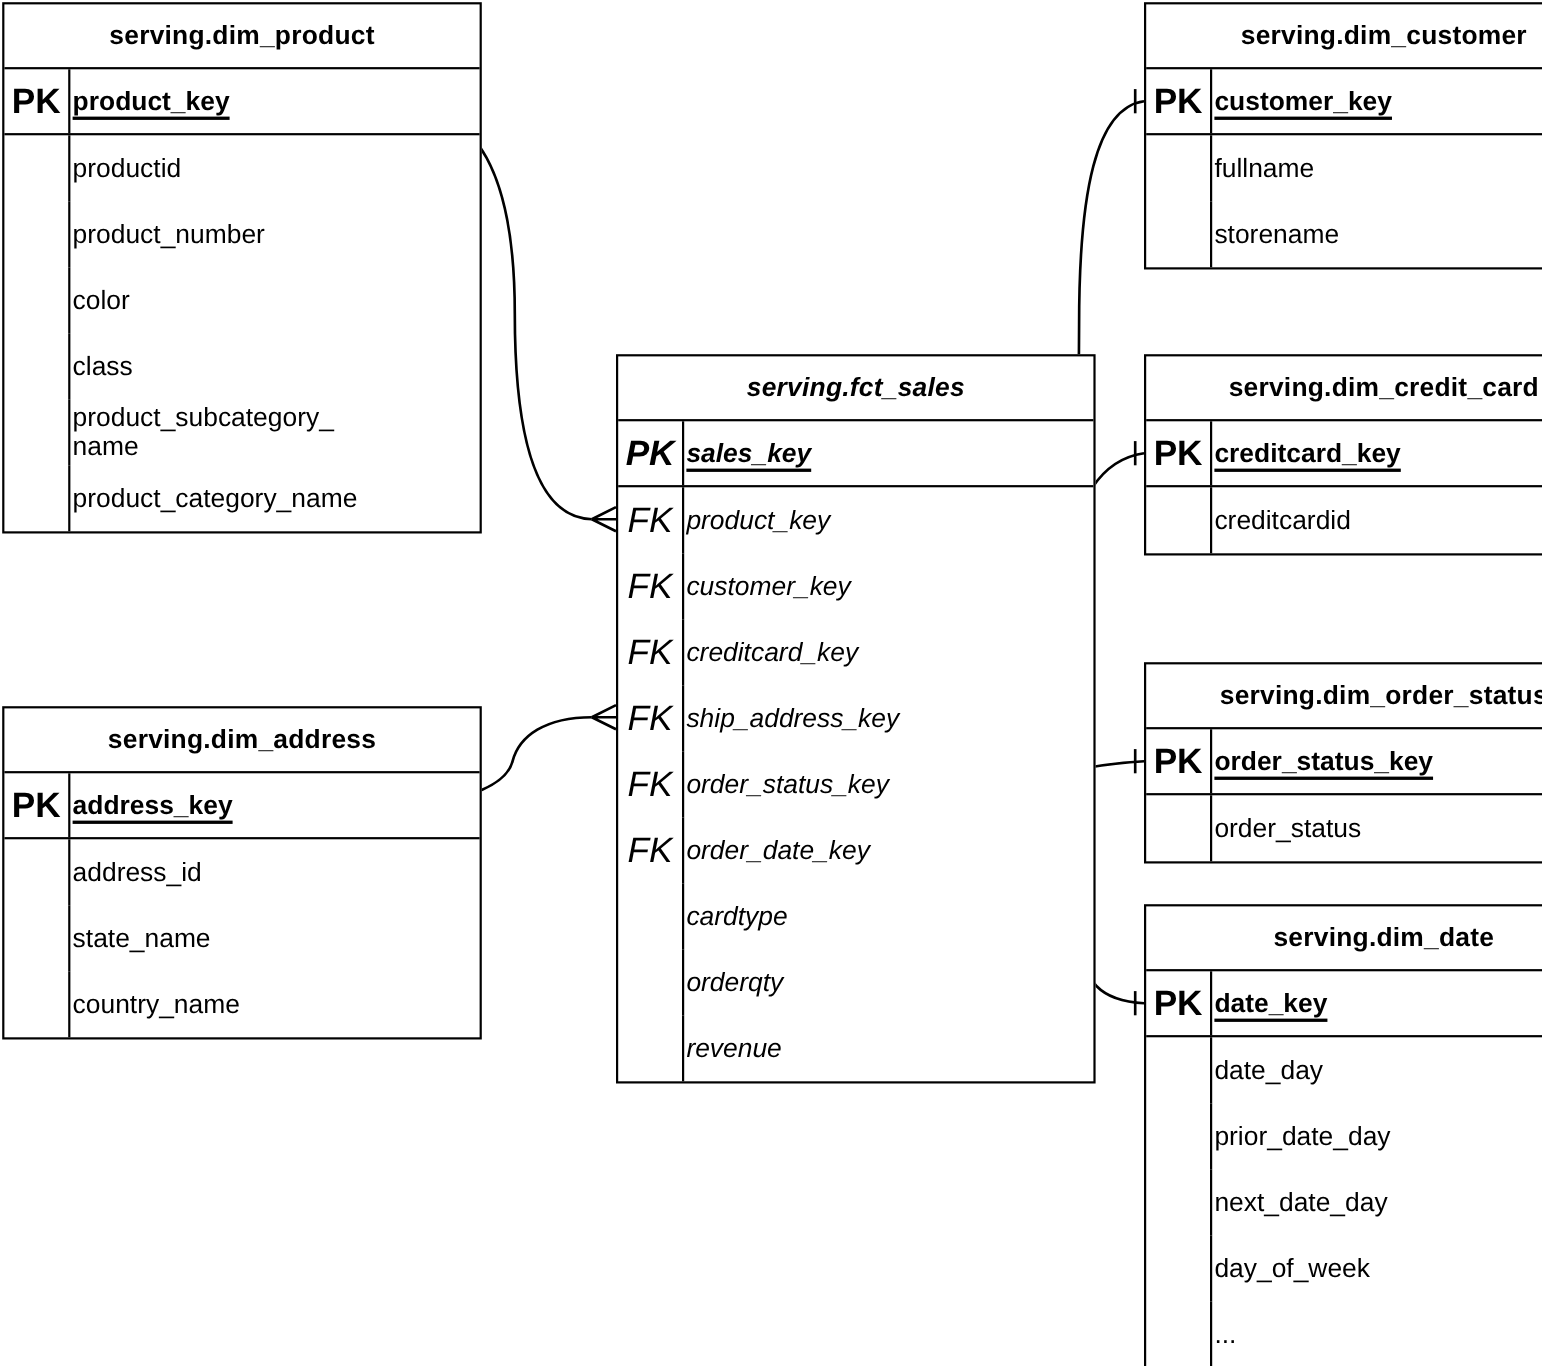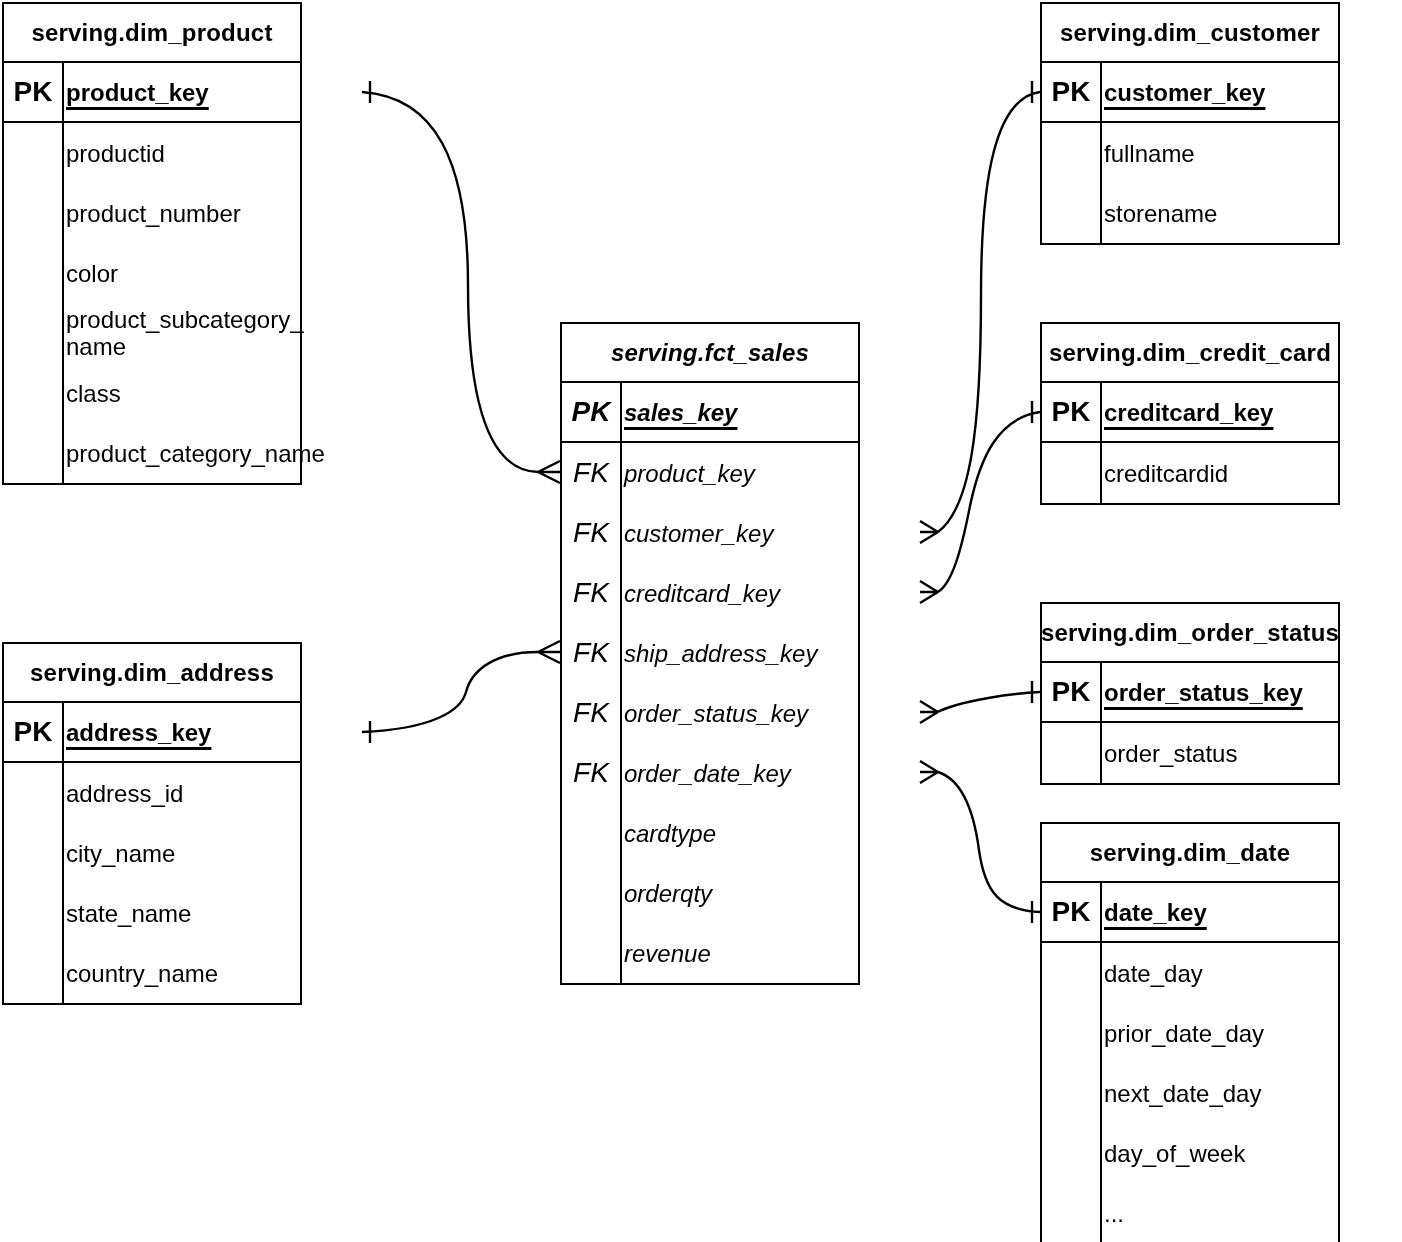--- a/index.html
+++ b/index.html
@@ -10,21 +10,21 @@
     background: #ffffff;
     font-family: "Liberation Sans", sans-serif;
     color: #000000;
     overflow: hidden;
   }
   .wires { position: absolute; left: 0; top: 0; width: 1402px; height: 1242px; }
   .wire { stroke: #000000; stroke-width: 2.4; fill: none; }
 
   .etable {
     position: absolute;
-    width: 300px;
+    width: 436px;
     box-sizing: border-box;
     background: #ffffff;
     border: 2.4px solid #000000;
   }
   .t-title {
     box-sizing: border-box;
     height: 59px;
     border-bottom: 2.4px solid #000000;
     display: flex;
     align-items: center;
@@ -36,21 +36,21 @@
   .t-row { display: flex; height: 60px; }
   .t-pkrow { box-sizing: border-box; border-bottom: 2.4px solid #000000; }
   .t-key {
     flex: 0 0 60px;
     width: 60px;
     box-sizing: border-box;
     border-right: 2.4px solid #000000;
     display: flex;
     align-items: center;
     justify-content: center;
-    font-size: 28px;
+    font-size: 32px;
     text-align: right;
   }
   .t-bold { font-weight: bold; }
   .t-field {
     flex: 1;
     display: flex;
     align-items: center;
     padding-left: 2px;
     font-size: 24px;
     line-height: 27px;
@@ -114,49 +114,45 @@
     <div class="t-row">
       <div class="t-key"></div>
       <div class="t-field">product_number</div>
     </div>
     <div class="t-row">
       <div class="t-key"></div>
       <div class="t-field">color</div>
     </div>
     <div class="t-row">
       <div class="t-key"></div>
+      <div class="t-field">class</div>
+    </div>
+    <div class="t-row">
+      <div class="t-key"></div>
       <div class="t-field">product_subcategory_
 name</div>
     </div>
     <div class="t-row">
       <div class="t-key"></div>
-      <div class="t-field">class</div>
-    </div>
-    <div class="t-row">
-      <div class="t-key"></div>
       <div class="t-field">product_category_name</div>
     </div>
   </div>
 
   <div class="etable" style="left:2px; top:642px;">
     <div class="t-title">serving.dim_address</div>
     <div class="t-row t-pkrow">
       <div class="t-key t-bold">PK</div>
       <div class="t-field t-pkfield">address_key</div>
     </div>
     <div class="t-row">
       <div class="t-key"></div>
       <div class="t-field">address_id</div>
     </div>
     <div class="t-row">
       <div class="t-key"></div>
-      <div class="t-field">city_name</div>
-    </div>
-    <div class="t-row">
-      <div class="t-key"></div>
       <div class="t-field">state_name</div>
     </div>
     <div class="t-row">
       <div class="t-key"></div>
       <div class="t-field">country_name</div>
     </div>
   </div>
 
   <div class="etable" style="left:560px; top:322px;font-style:italic;">
     <div class="t-title">serving.fct_sales</div>

